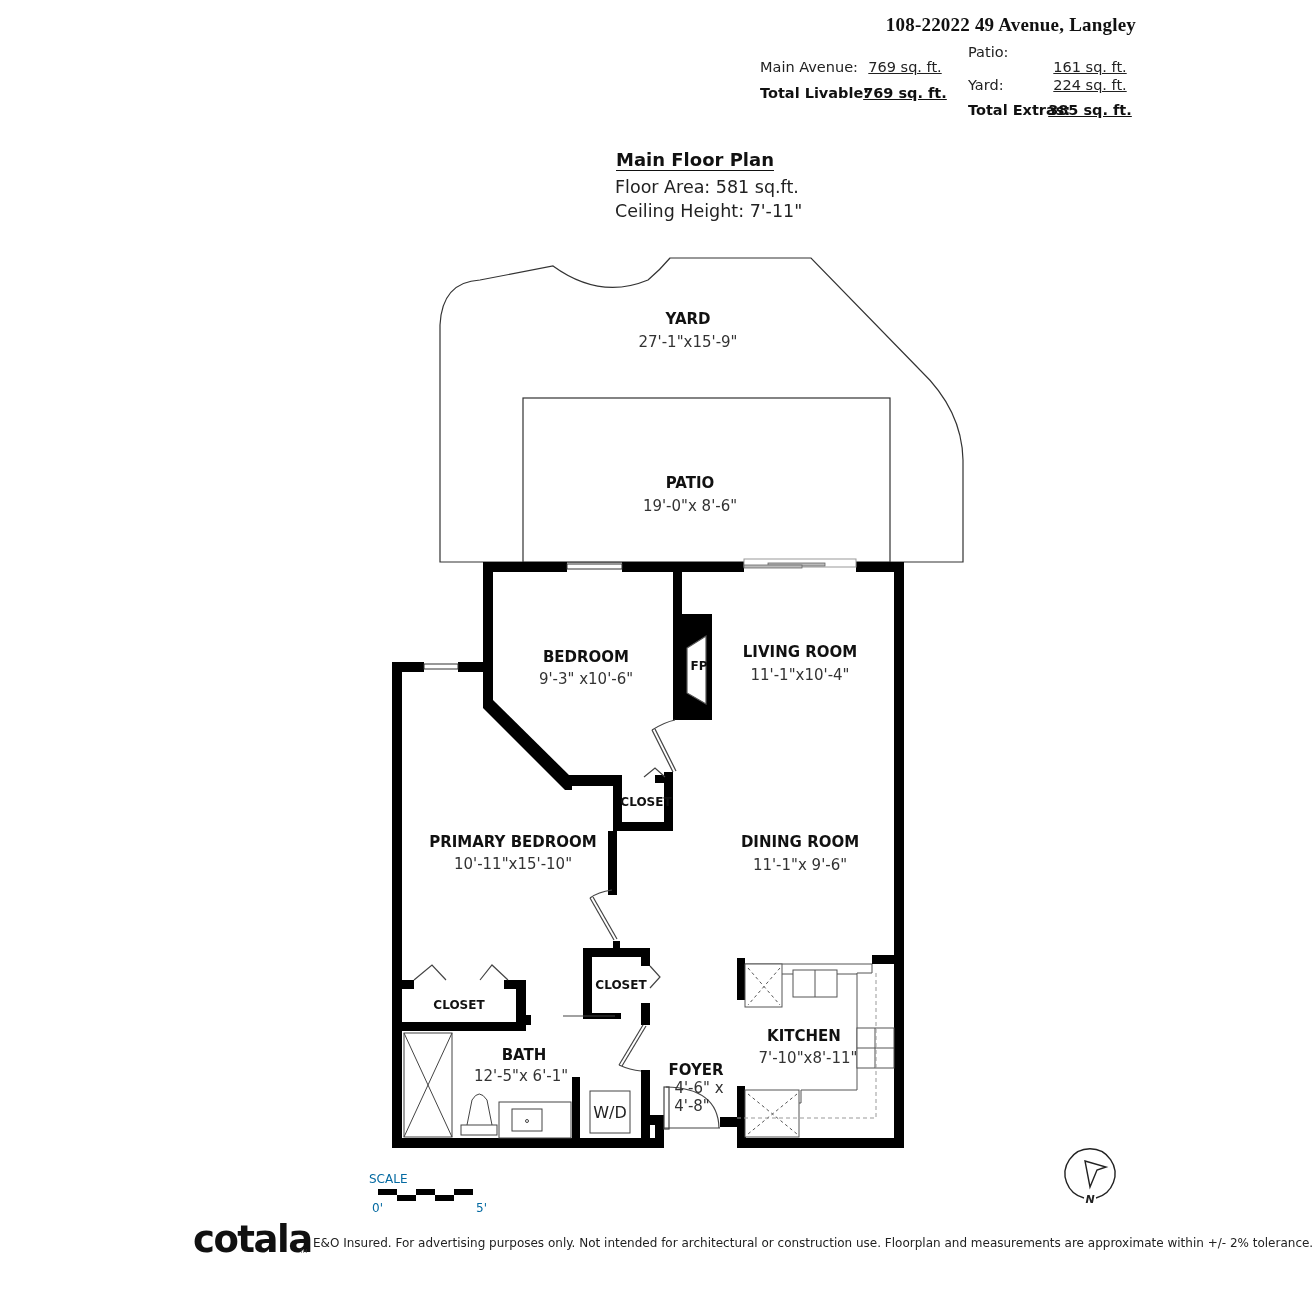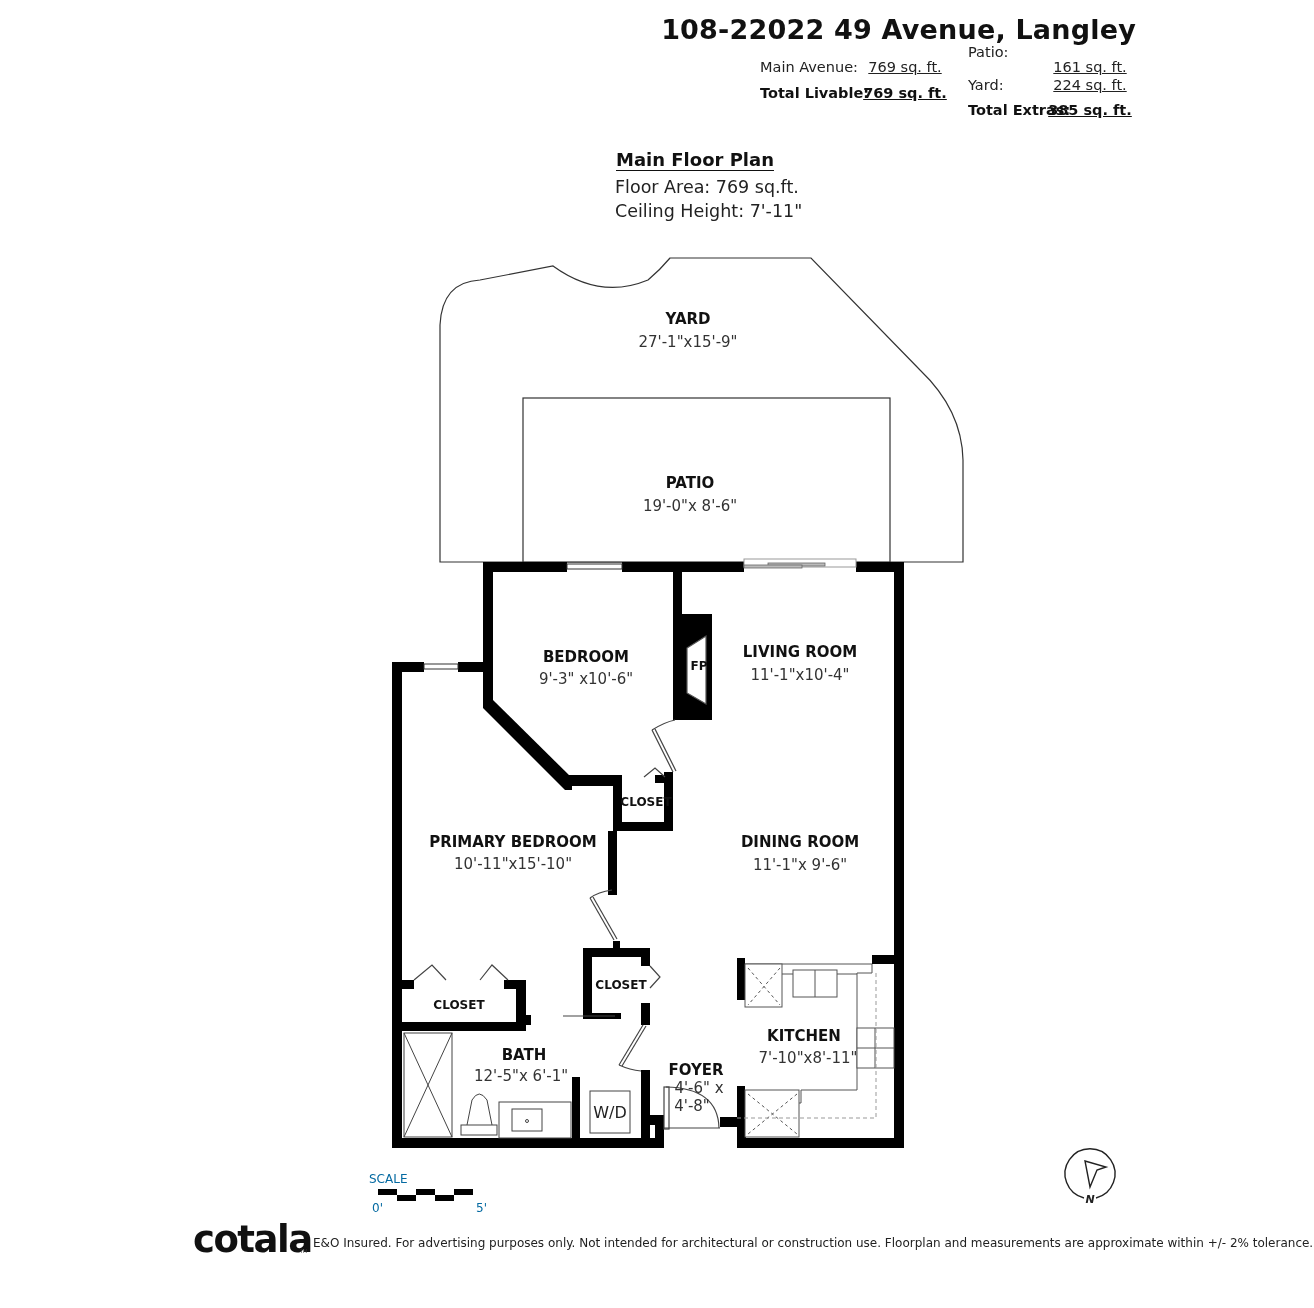--- a/index.html
+++ b/index.html
@@ -1,18 +1,18 @@
 <!DOCTYPE html>
 <html><head>
   <meta charset="utf-8">
   <style>
     html, body { margin: 0; padding: 0; background: #ffffff; }
     body { width: 1314px; height: 1308px; position: relative; overflow: hidden; font-family: "DejaVu Sans", sans-serif; color: #111; }
     .abs { position: absolute; }
-    .title { right: 178px; top: 14px; font-size: 27px; font-weight: bold; letter-spacing: 0.2px; white-space: nowrap; }
+    .title { right: 178px; top: 14px; font-size: 19px; font-weight: bold; letter-spacing: 0.2px; white-space: nowrap; font-family: Liberation Serif, serif; }
     .stat { font-size: 14.5px; color: #222; white-space: nowrap; }
     .stat.b { font-weight: bold; color: #111; }
     .r { text-align: center; text-decoration: underline; }
     .plan-head { left: 616px; top: 149px; font-size: 18px; font-weight: bold; text-decoration: underline; text-underline-offset: 4px; text-align: right; }
     .plan-sub { font-size: 17.5px; color: #222; white-space: nowrap; }
     svg.plan { position: absolute; left: 0; top: 0; }
     .room-name { font-family: "DejaVu Sans", sans-serif; font-weight: bold; font-size: 15px; fill: #111; }
     .room-dim { font-family: "DejaVu Sans", sans-serif; font-size: 15px; fill: #333; }
     .small-label { font-family: "DejaVu Sans", sans-serif; font-weight: bold; font-size: 12px; fill: #111; }
     .scale-label { font-size: 12px; color: #0369a1; }
@@ -31,21 +31,21 @@
 <div class="abs stat b r" style="left:862px; top:85px; width:86px;">769 sq. ft.</div>
 
 <div class="abs stat" style="left:968px; top:44px;">Patio:</div>
 <div class="abs stat r" style="left:1040px; top:59px; width:100px;">161 sq. ft.</div>
 <div class="abs stat" style="left:968px; top:77px;">Yard:</div>
 <div class="abs stat r" style="left:1040px; top:77px; width:100px;">224 sq. ft.</div>
 <div class="abs stat b" style="left:968px; top:102px;">Total Extras:</div>
 <div class="abs stat b r" style="left:1040px; top:102px; width:100px;">385 sq. ft.</div>
 
 <div class="abs plan-head">Main Floor Plan</div>
-<div class="abs plan-sub" style="left:615px; top:177px;">Floor Area: 769 sq.ft.</div>
+<div class="abs plan-sub" style="left:615px; top:177px;">Floor Area: 581 sq.ft.</div>
 <div class="abs plan-sub" style="left:615px; top:201px;">Ceiling Height: 7'-11"</div>
 
 <svg class="plan" width="1314" height="1308" viewBox="0 0 1314 1308">
 
   <path d="M 440 562 L 440 325 Q 442 282 480 280 L 553 266 Q 600 300 648 280 Q 660 270 670 258 L 811 258 L 920 370 Q 962 410 963 460 L 963 562 Z" fill="#fff" stroke="#333" stroke-width="1.2"></path>
 
   <rect x="523" y="398" width="367" height="164" fill="#fff" stroke="#333" stroke-width="1.2"></rect>
 
   <g fill="#000">
 

